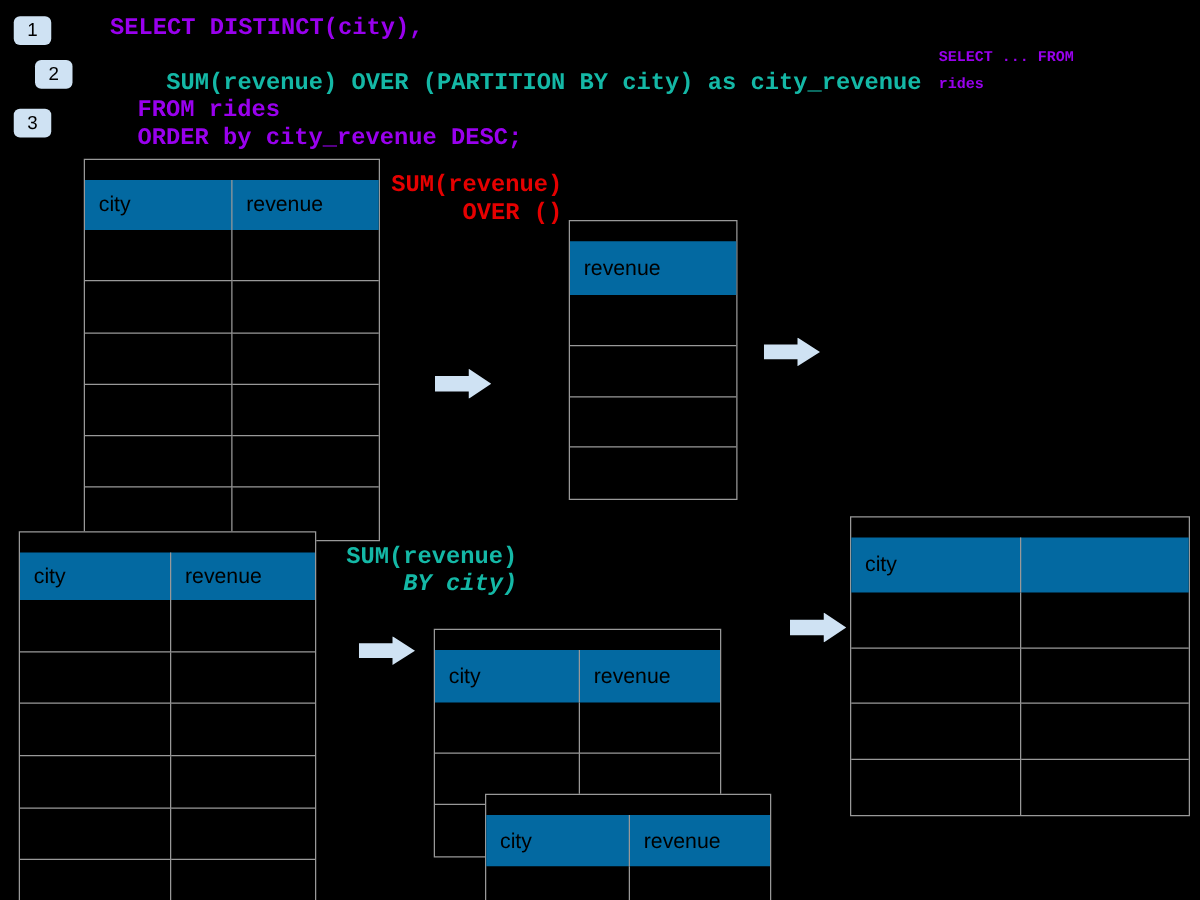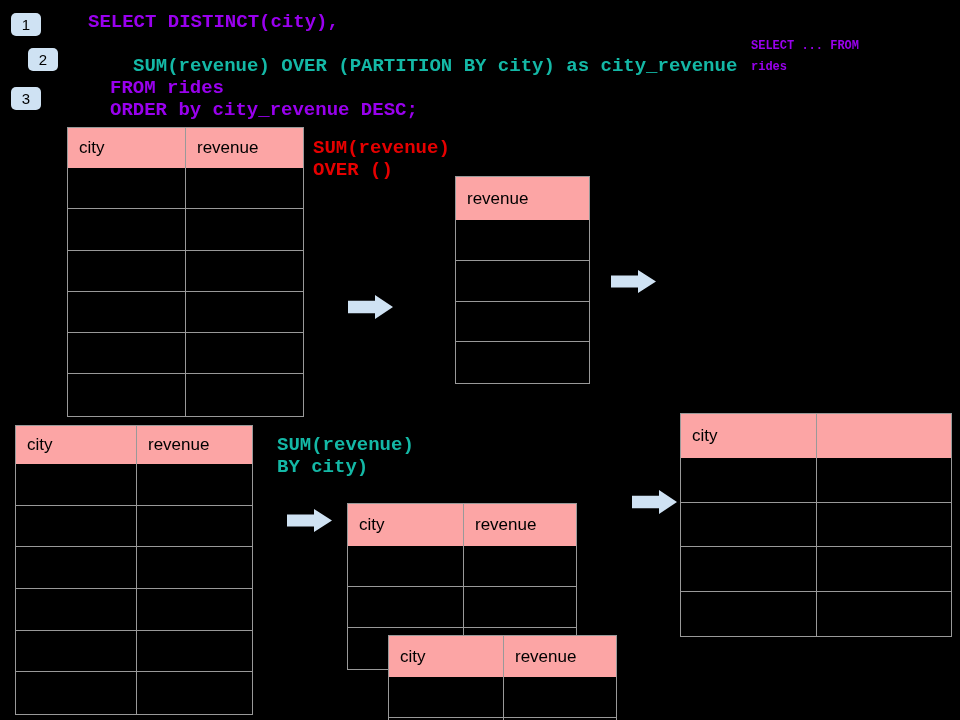--- a/index.html
+++ b/index.html
@@ -12,21 +12,21 @@
     position:absolute;width:30px;height:23px;background:#CFE2F3;
     border-radius:5px;color:#000;font-size:15px;line-height:23px;
     text-align:center;font-family:"Liberation Sans",sans-serif;
   }
   .badge1{left:11px;top:13px;}
   .badge2{left:28px;top:48px;}
   .badge3{left:11px;top:87px;}
   
   .code{
     position:absolute;font-family:"Liberation Mono","DejaVu Sans Mono",monospace;
-    font-weight:bold;font-size:19px;line-height:22px;white-space:pre;
+    font-weight:bold;font-size:19px;line-height:22px;white-space:pre;text-align:right;
   }
   .purple{color:#9900EE;}
   .red{color:#E60000;}
   .green{color:#14b8a6;}
   .l1{left:88px;top:11px;}
   .l2{left:133px;top:33px;}
   .l3{left:133px;top:55px;}
   .l4{left:110px;top:77px;}
   .l5{left:110px;top:99px;}
   .sidenote{
@@ -35,21 +35,21 @@
     font-weight:bold;font-size:12px;line-height:21px;color:#9900EE;white-space:pre;
   }
   .ann-total{position:absolute;left:313px;top:137px;}
   .ann-part{position:absolute;left:277px;top:434px;}
   .ann .code-line{display:block;}
   
   .tbl{
     position:absolute;border:1px solid #999;background:#000;box-sizing:border-box;
   }
   .hrow,.brow{display:flex;box-sizing:border-box;}
-  .hrow{background:#fca5a5;}
+  .hrow{background:#0369a1;margin-top:16px;}
   .hcell{
     box-sizing:border-box;border-right:1px solid #999;color:#000;
     font-size:17px;padding-left:11px;display:flex;align-items:center;
   }
   .hcell.last{border-right:none;flex:1;}
   .bcell{box-sizing:border-box;border-right:1px solid #999;border-bottom:1px solid #999;}
   .bcell.last{border-right:none;flex:1;}
   .brow .bcell{border-top:none;}
   .tbl .brow:first-of-type .bcell{border-top:1px solid #999;}
   .tbl .brow:last-child .bcell{border-bottom:none;}
@@ -92,21 +92,21 @@
 
   <div class="sidenote"><span>SELECT ... FROM</span><br><span>rides</span></div>
 
   <div class="ann ann-total">
     <span class="code-line code red" style="position:static;">SUM(revenue)</span>
     <span class="code-line code red" style="position:static;">OVER ()</span>
   </div>
 
   <div class="ann ann-part">
     <span class="code-line code green" style="position:static;">SUM(revenue)</span>
-    <span class="code-line code green" style="position:static;">BY city)</span>
+    <span class="code-line code green" style="position:static;font-style:italic;">BY city)</span>
   </div>
 
   <div class="arrow ar1"></div>
   <div class="arrow ar2"></div>
   <div class="arrow ar3"></div>
   <div class="arrow ar4"></div>
 
   <div class="tbl tblA">
     <div class="hrow">
       <div class="hcell c1">city</div>

